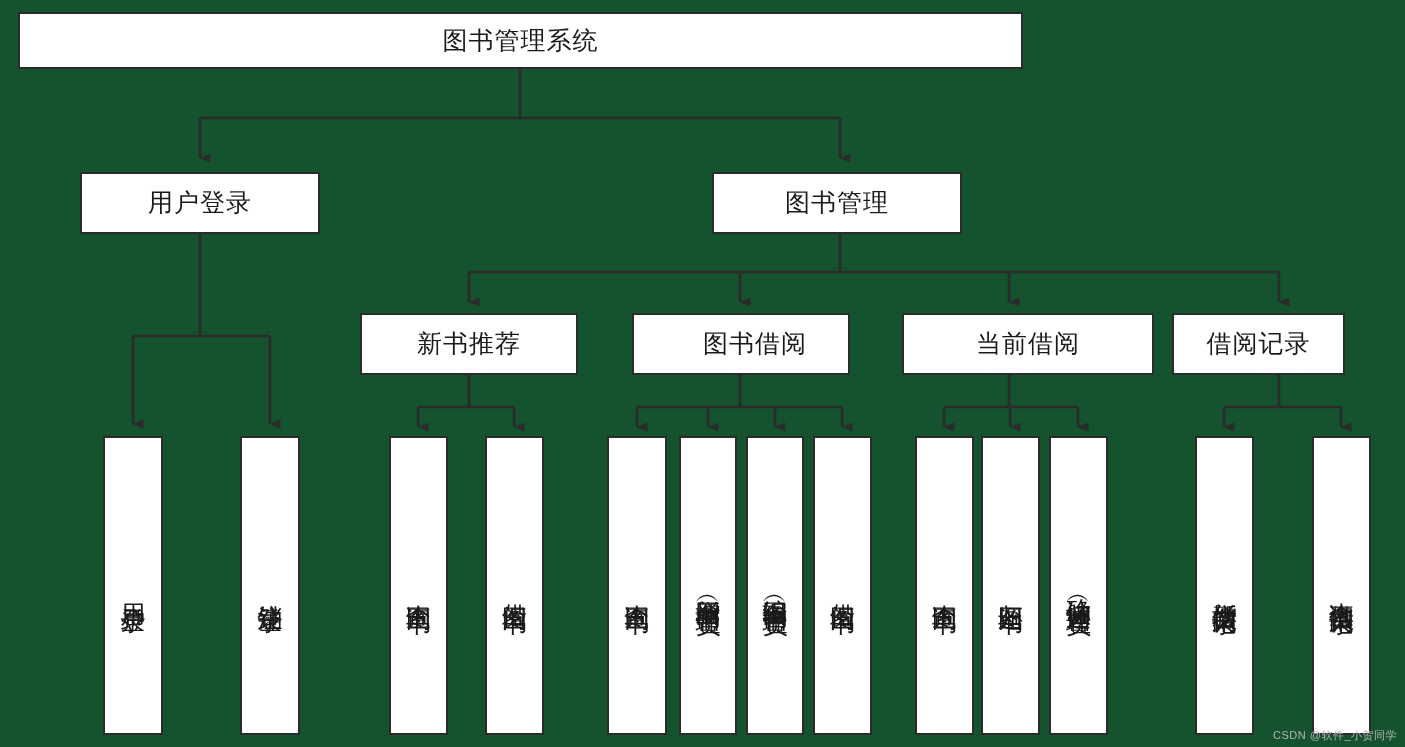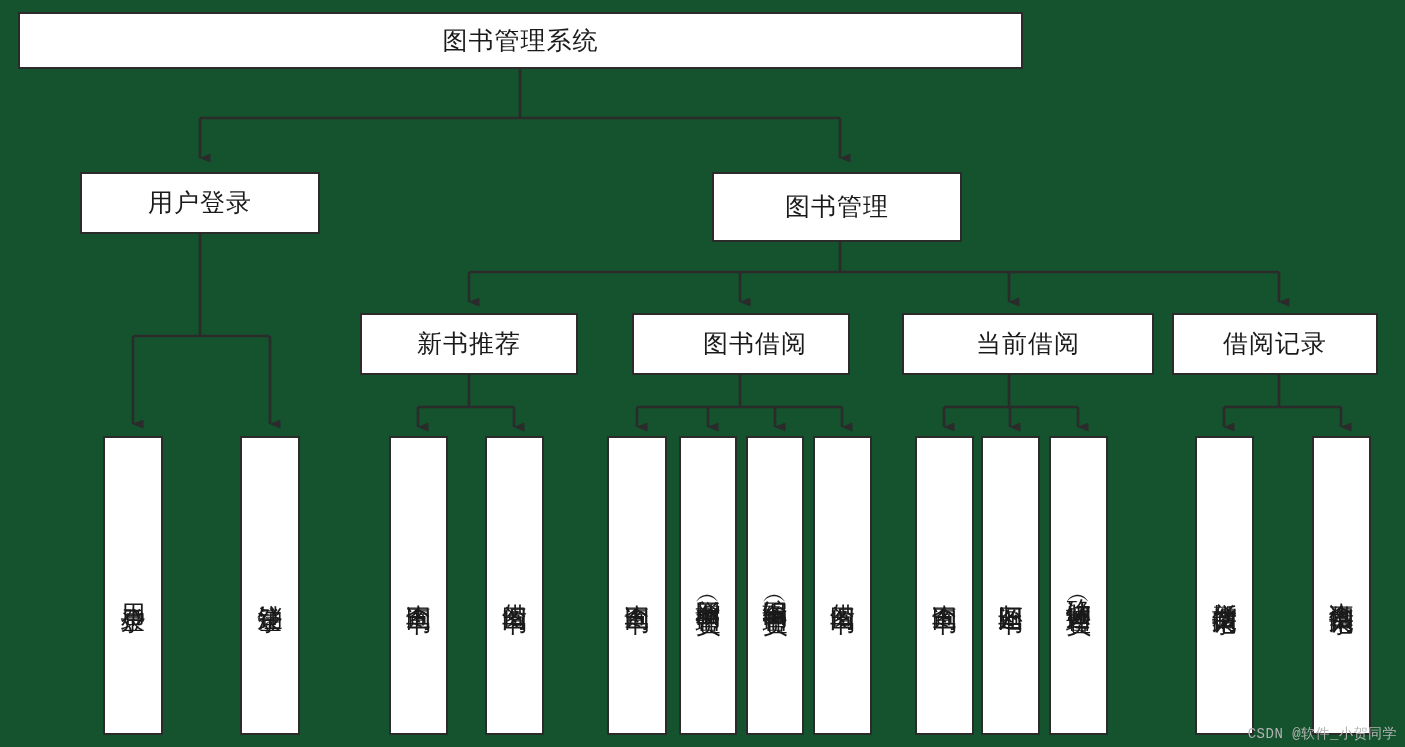--- a/index.html
+++ b/index.html
@@ -69,25 +69,25 @@
     justify-content: center;
   }
   
   .node.leaf.long .node-label {
     align-items: flex-start;
   }
   #watermark {
     position: absolute;
     right: 8px;
     bottom: 4px;
-    font-size: 14px;
+    font-size: 11px;
     color: #b4b4b4;
     letter-spacing: 0.5px;
     white-space: nowrap;
-    font-family: Liberation Mono, monospace;
+    font-family: Liberation Sans, sans-serif;
   }
 </style>
 </head>
 <body>
 
 <div id="diagram-root">
 
   <svg id="edges-layer" viewBox="0 0 1405 747" width="1405" height="747">
     <defs>
       <marker id="arrowhead" markerWidth="9" markerHeight="11" refX="4.5" refY="10.5" orient="auto" markerUnits="userSpaceOnUse">
@@ -142,37 +142,37 @@
   </svg>
 
   <div class="node root horizontal" style="left:18px; top:12px; width:1005px; height:57px;">
     <span class="node-label">图书管理系统</span>
   </div>
 
   <div class="node horizontal" style="left:80px; top:172px; width:240px; height:62px;">
     <span class="node-label">用户登录</span>
   </div>
 
-  <div class="node horizontal" style="left:712px; top:172px; width:250px; height:70px;">
+  <div class="node horizontal" style="left:712px; top:172px; width:250px; height:62px;">
     <span class="node-label">图书管理</span>
   </div>
 
   <div class="node horizontal" style="left:360px; top:313px; width:218px; height:62px;justify-content:center;">
     <span class="node-label">新书推荐</span>
   </div>
 
   <div class="node horizontal" style="left:632px; top:313px; width:218px; height:62px;padding-left:28px;">
     <span class="node-label">图书借阅</span>
   </div>
 
   <div class="node horizontal" style="left:902px; top:313px; width:252px; height:62px;">
     <span class="node-label">当前借阅</span>
   </div>
 
-  <div class="node horizontal" style="left:1172px; top:313px; width:206px; height:62px;">
+  <div class="node horizontal" style="left:1172px; top:313px; width:173px; height:62px;">
     <span class="node-label">借阅记录</span>
   </div>
 
   <div class="node leaf" style="left:103px; top:436px; width:60px; height:299px;">
     <span class="node-label">用户登录</span>
   </div>
 
   <div class="node leaf" style="left:240px; top:436px; width:60px; height:299px;">
     <span class="node-label">注销登录</span>
   </div>

